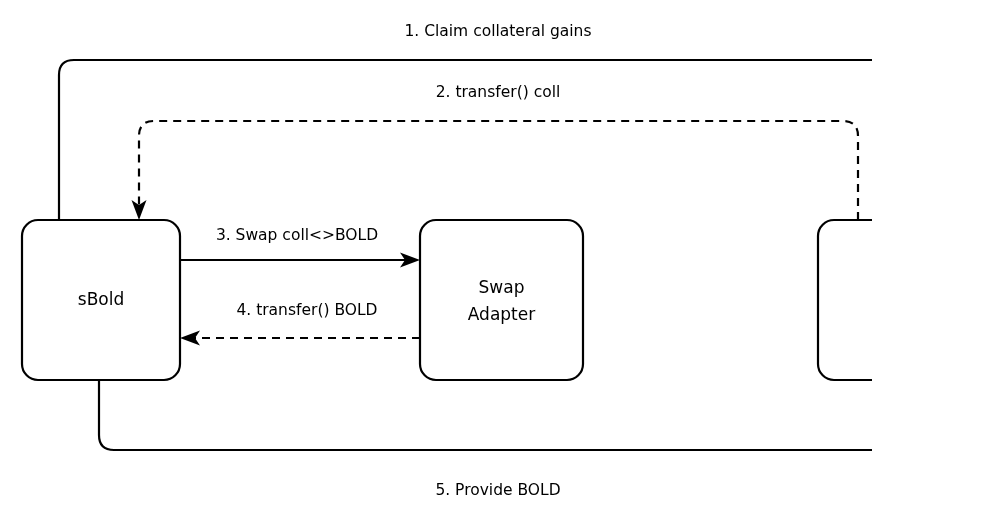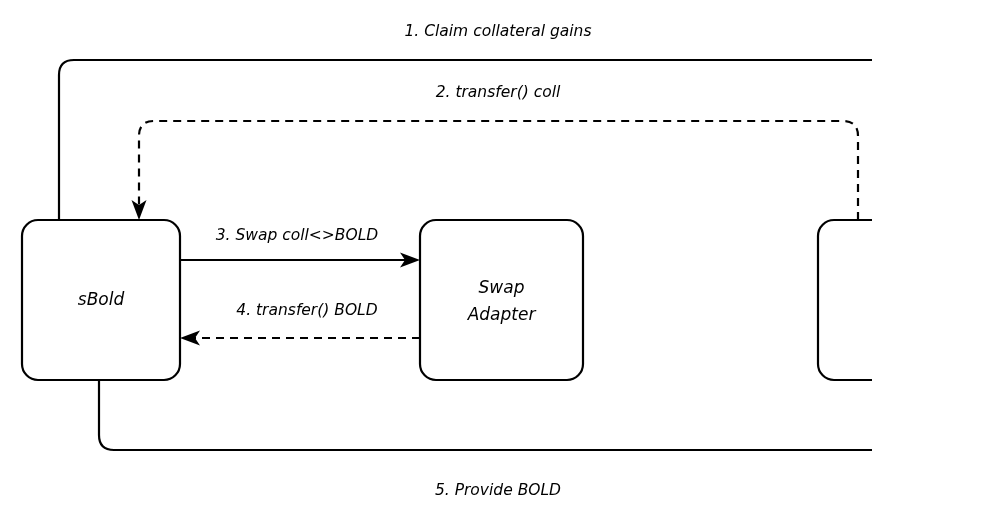--- a/index.html
+++ b/index.html
@@ -10,21 +10,20 @@
   }
   body {
     font-family: "DejaVu Sans", sans-serif;
   }
   #diagram-canvas {
     position: relative;
     width: 872px;
     height: 514px;
     background: #ffffff;
     overflow: hidden;
-    font-style: italic;
   }
   #diagram-svg {
     position: absolute;
     top: 0;
     left: 0;
     width: 990px;
     height: 514px;
     display: block;
   }
   .node-rect {

